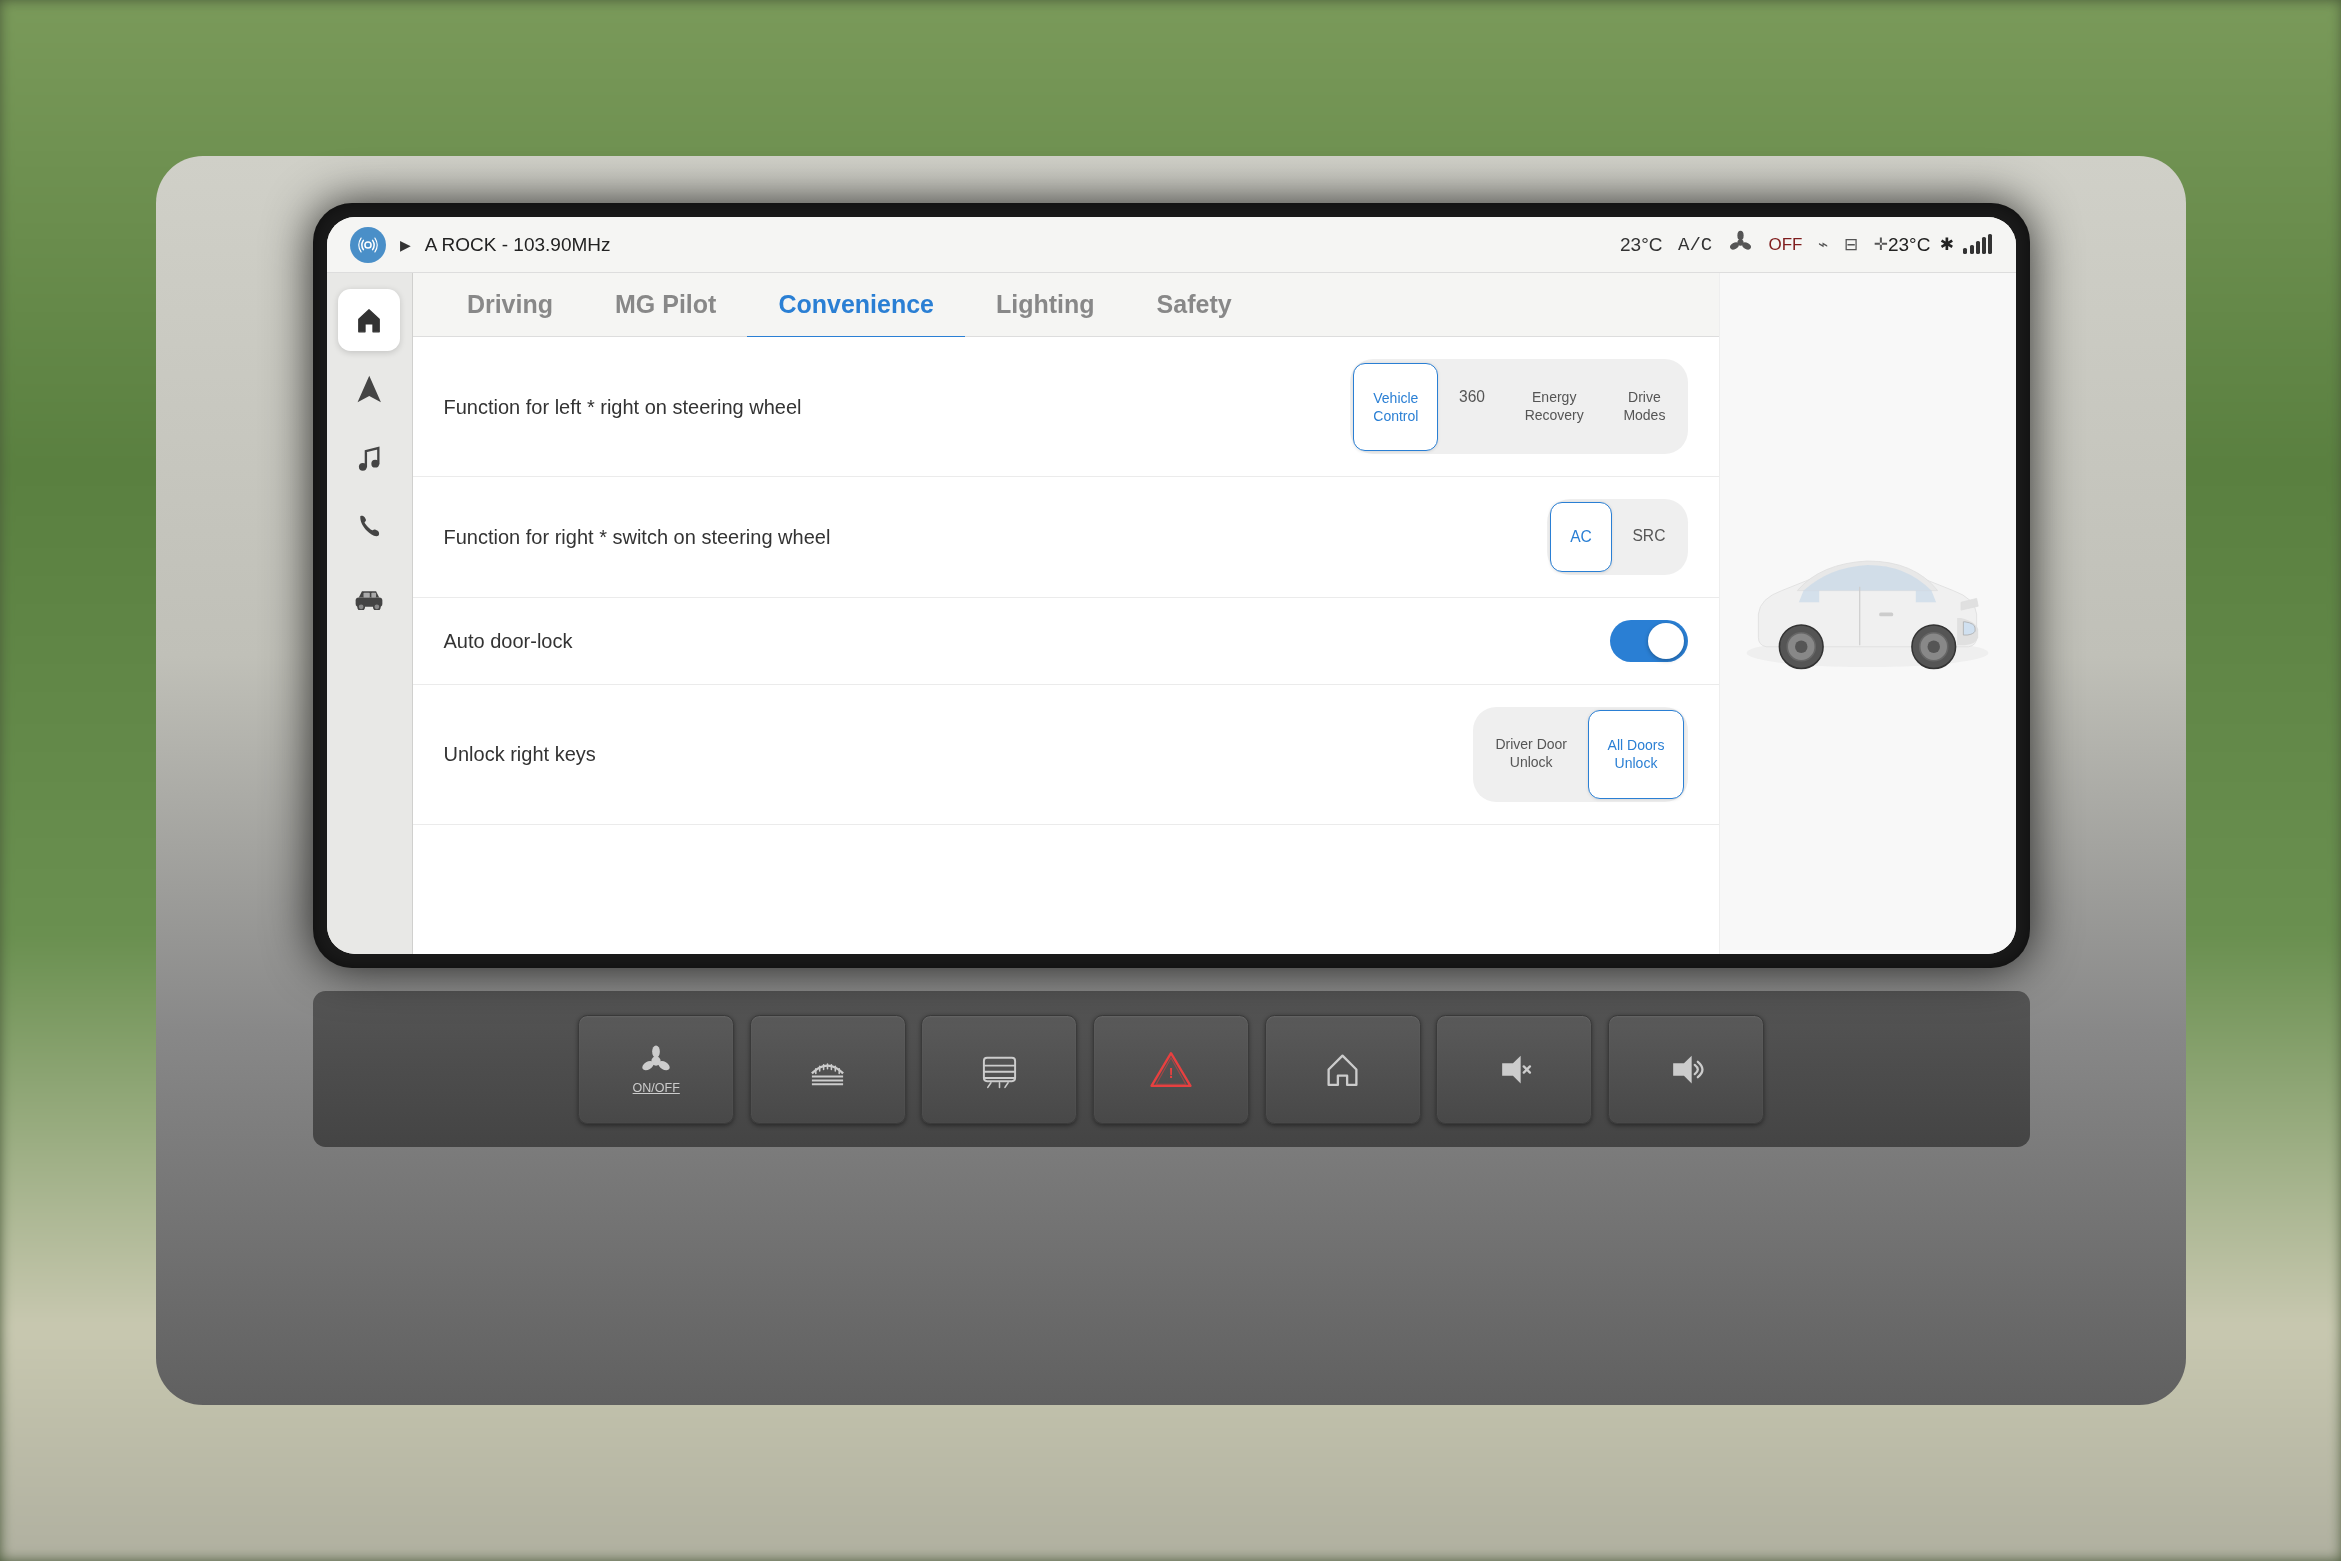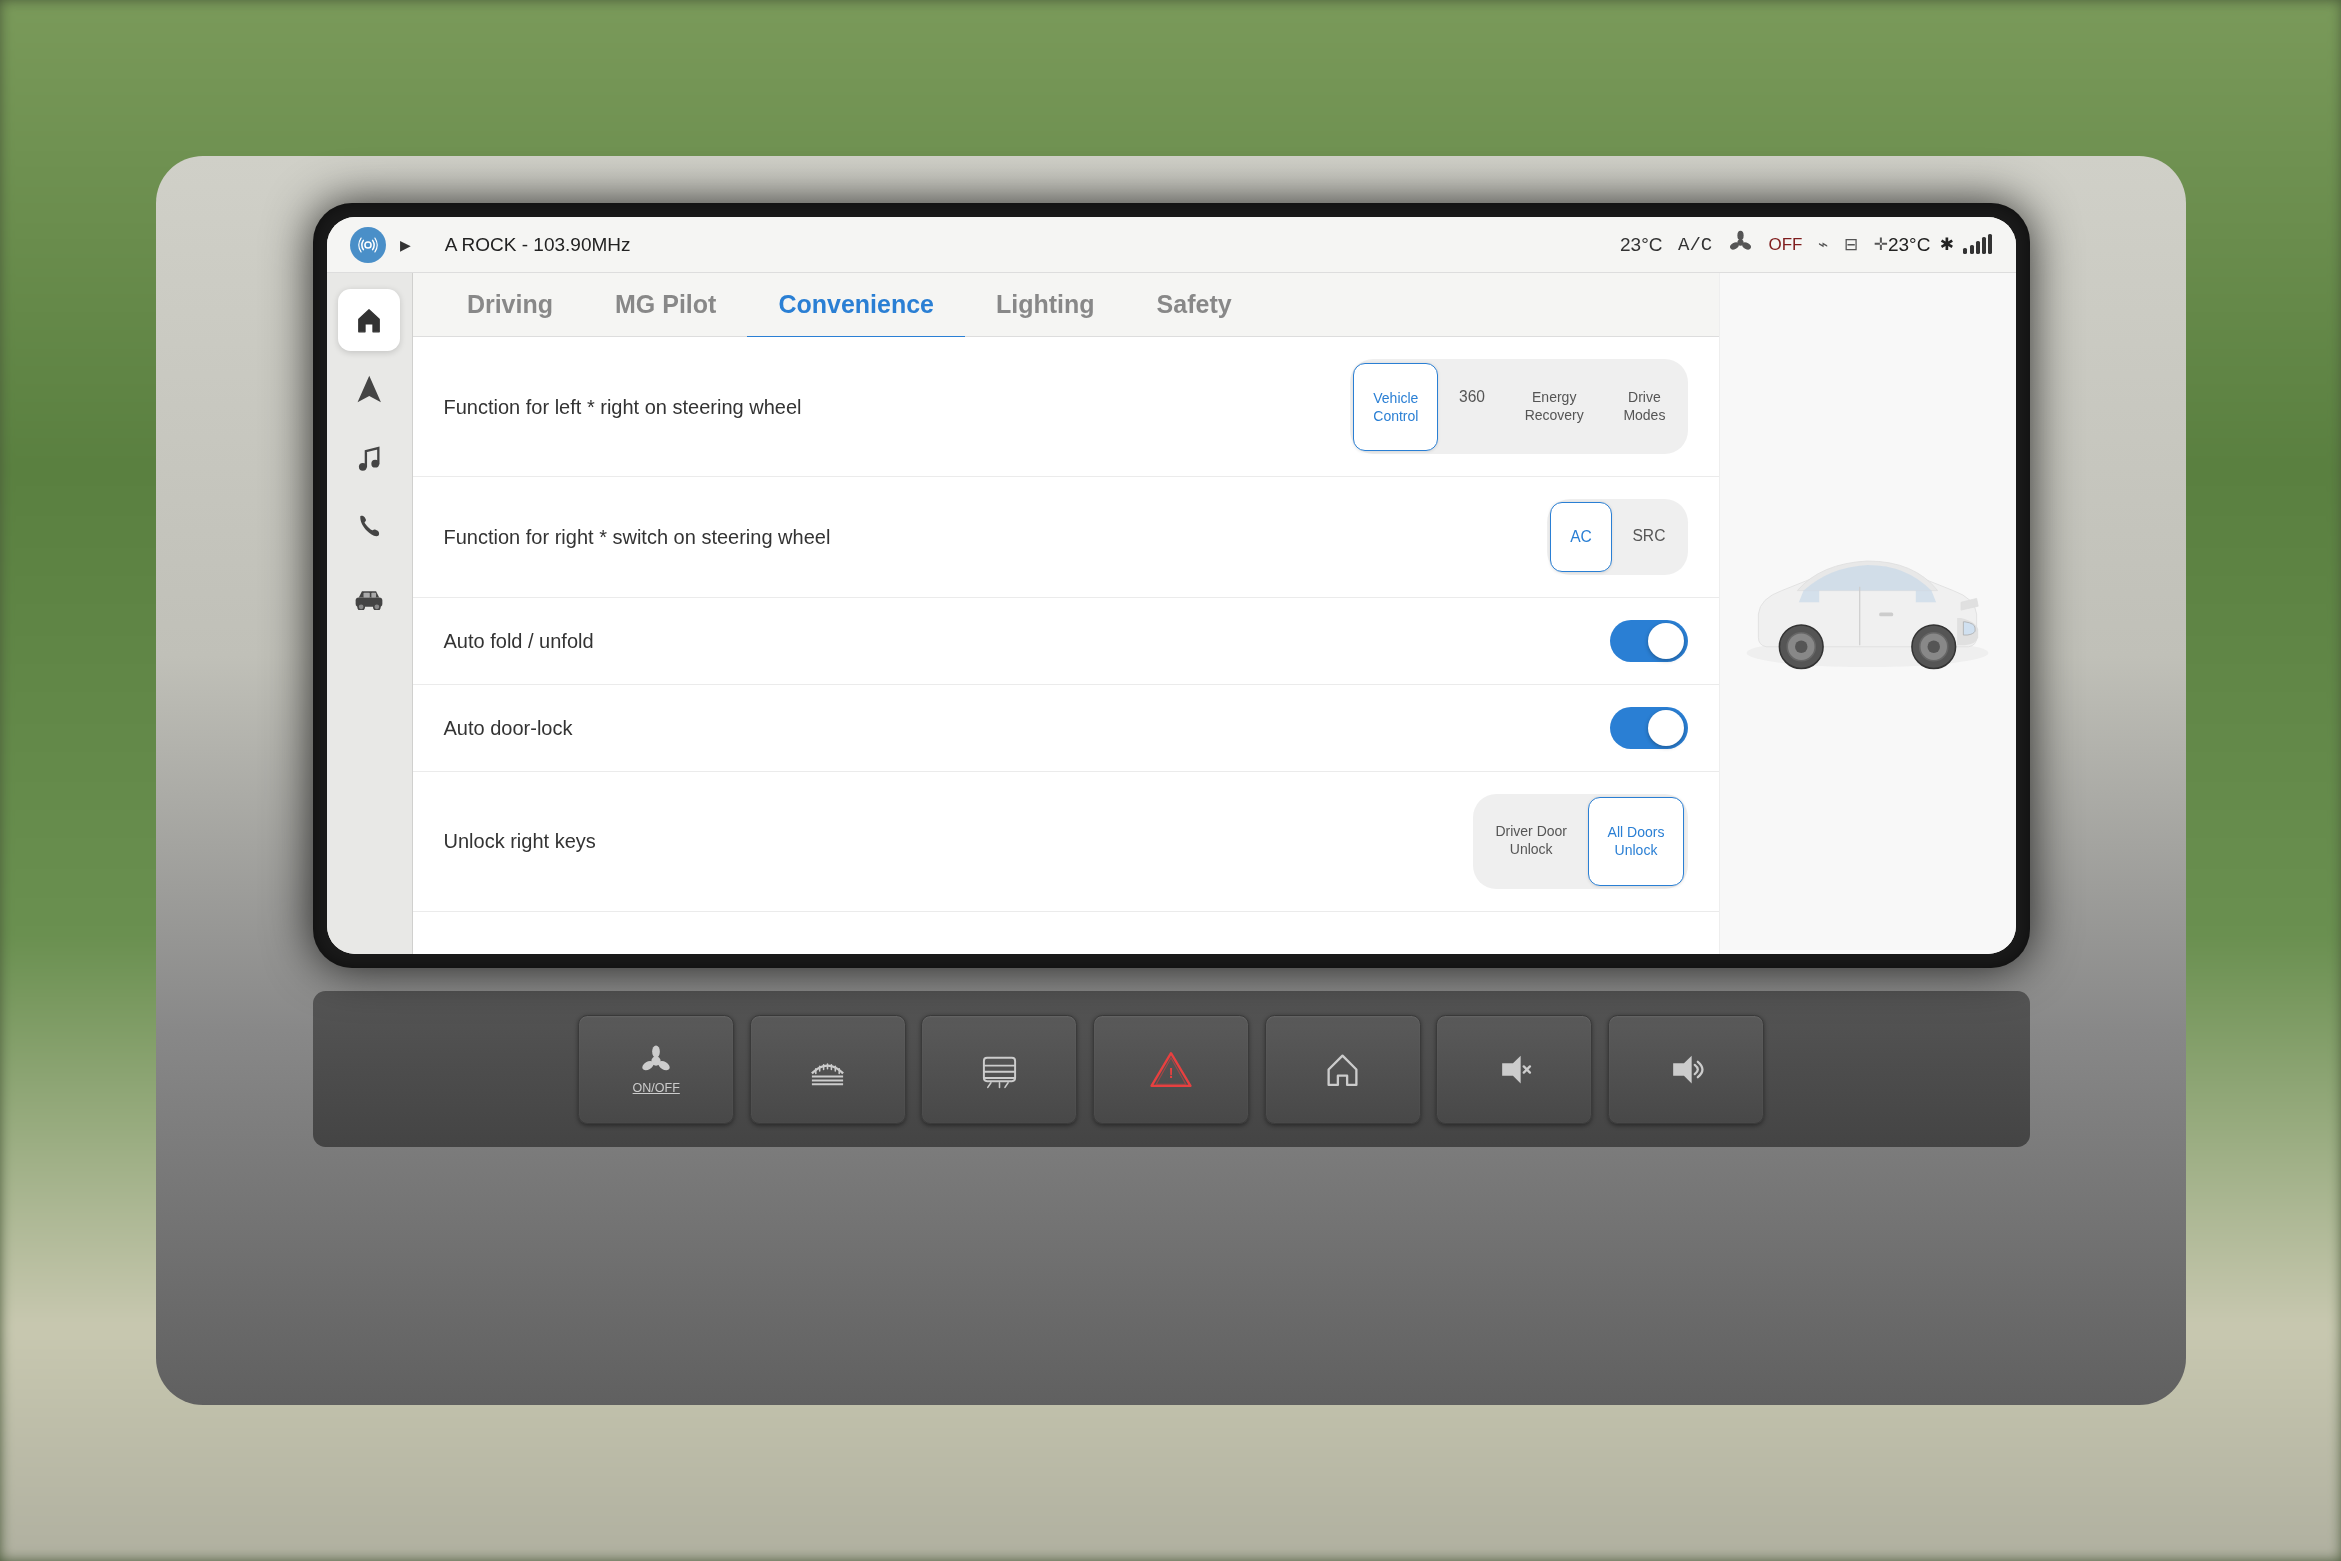--- a/index.html
+++ b/index.html
@@ -93,21 +93,20 @@
 
     .play-icon {
       color: #333;
       font-size: 14px;
     }
 
     .station-text {
       font-size: 19px;
       color: #222;
       font-weight: 400;
-      margin-left: 20px;
     }
 
     .status-center {
       display: flex;
       align-items: center;
       gap: 15.6px;
       font-size: 19px;
       color: #333;
     }
 
@@ -444,28 +443,20 @@
             <div class="setting-row">
               <div class="setting-label">Function for right * switch on steering wheel</div>
               <div class="setting-control">
                 <div class="segmented-control">
                   <div class="seg-btn active">AC</div>
                   <div class="seg-btn">SRC</div>
                 </div>
               </div>
             </div>
 
-            <div class="setting-row">
-              <div class="setting-label">Auto fold / unfold</div>
-              <div class="setting-control">
-                <div class="toggle-switch">
-                  <div class="toggle-thumb"></div>
-                </div>
-              </div>
-            </div>
 
             <div class="setting-row">
               <div class="setting-label">Auto door-lock</div>
               <div class="setting-control">
                 <div class="toggle-switch">
                   <div class="toggle-thumb"></div>
                 </div>
               </div>
             </div>
 

